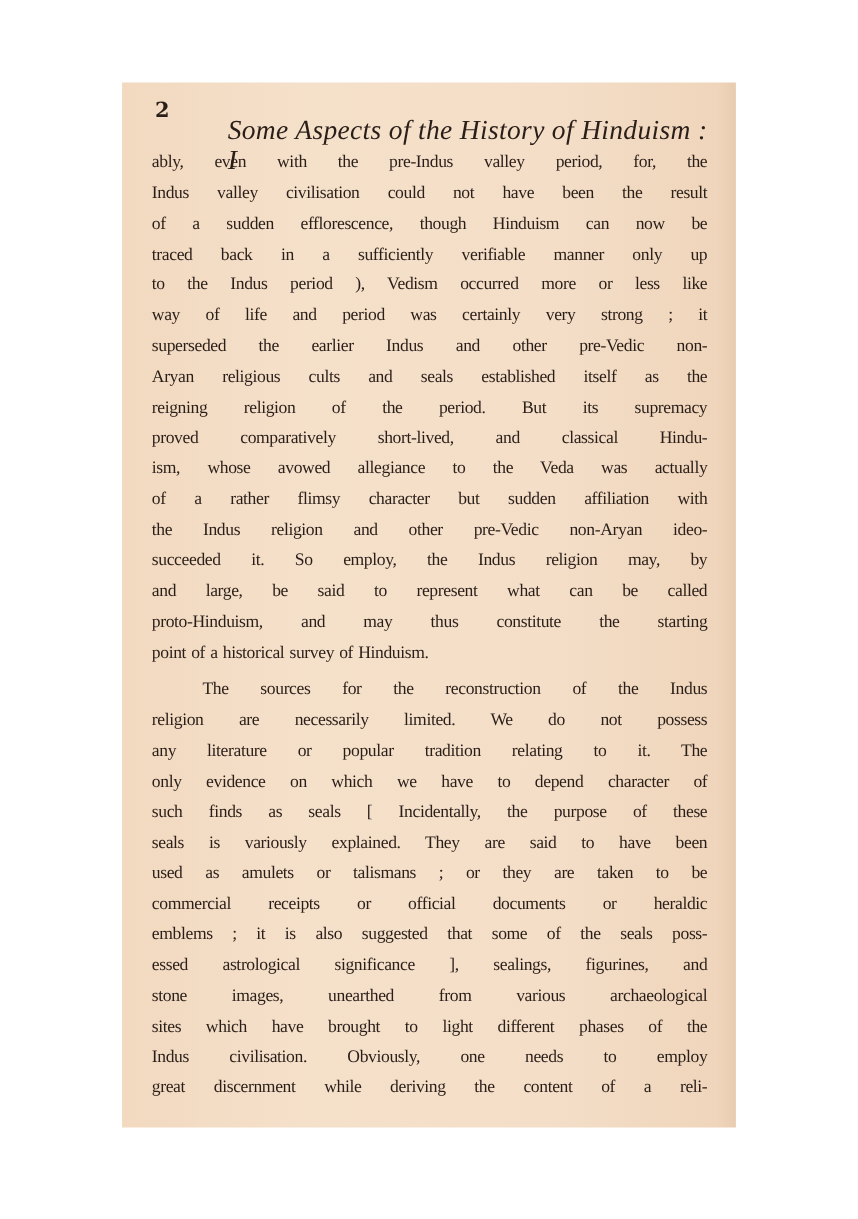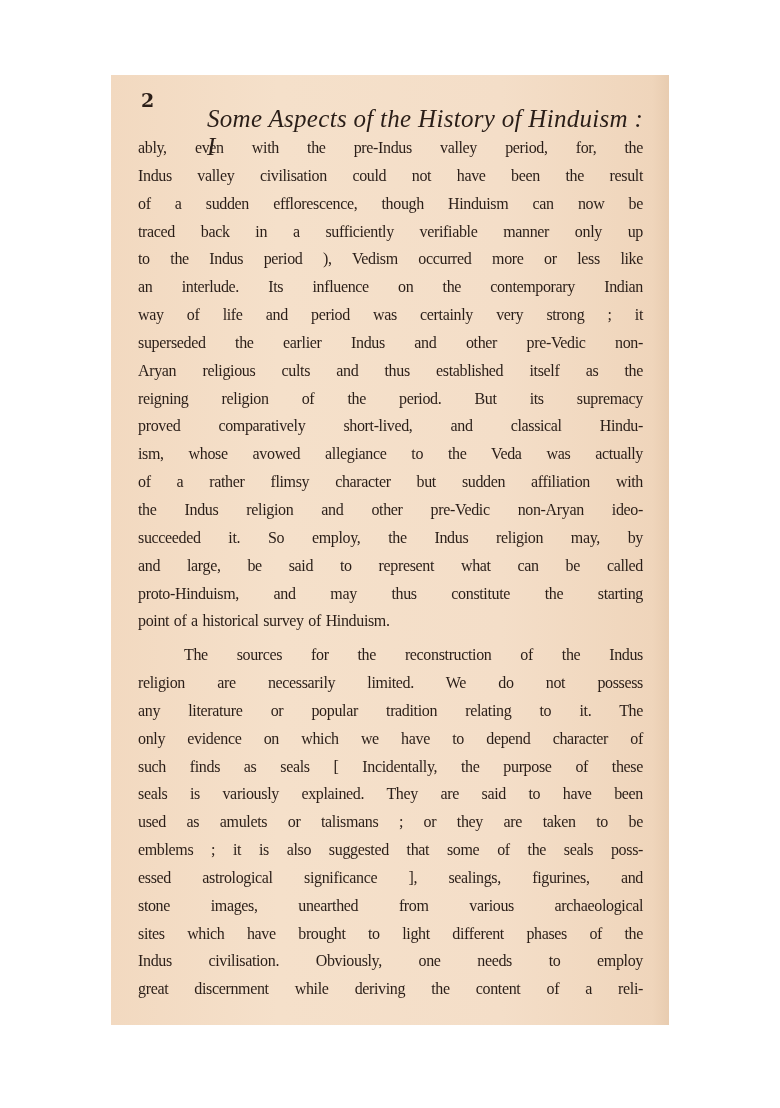--- a/index.html
+++ b/index.html
@@ -85,24 +85,23 @@
     <span class="running-title">Some Aspects of the History of Hinduism : I</span>
   </div>
 
   <div class="body-text">
     <div>
       <span class="line">ably, even with the pre-Indus valley period, for, the</span>
       <span class="line">Indus valley civilisation could not have been the result</span>
       <span class="line">of a sudden efflorescence, though Hinduism can now be</span>
       <span class="line">traced back in a sufficiently verifiable manner only up</span>
       <span class="line">to the Indus period ), Vedism occurred more or less like</span>
-      <span class="line">an interlude. Its influence on the contemporary Indian</span>
       <span class="line">way of life and period was certainly very strong ; it</span>
       <span class="line">superseded the earlier Indus and other pre-Vedic non-</span>
-      <span class="line">Aryan religious cults and thus established itself as the</span>
+      <span class="line">Aryan religious cults and seals established itself as the</span>
       <span class="line">reigning religion of the period. But its supremacy</span>
       <span class="line">proved comparatively short-lived, and classical Hindu-</span>
       <span class="line">ism, whose avowed allegiance to the Veda was actually</span>
       <span class="line">of a rather flimsy character but sudden affiliation with</span>
       <span class="line">the Indus religion and other pre-Vedic non-Aryan ideo-</span>
       <span class="line">succeeded it. So employ, the Indus religion may, by</span>
       <span class="line">and large, be said to represent what can be called</span>
       <span class="line">proto-Hinduism, and may thus constitute the starting</span>
       <span class="line last">point of a historical survey of Hinduism.</span>
     </div>
@@ -110,20 +109,21 @@
     <div class="para-gap"></div>
 
     <div>
       <span class="line indent">The sources for the reconstruction of the Indus</span>
       <span class="line">religion are necessarily limited. We do not possess</span>
       <span class="line">any literature or popular tradition relating to it. The</span>
       <span class="line">only evidence on which we have to depend character of</span>
       <span class="line">such finds as seals [ Incidentally, the purpose of these</span>
       <span class="line">seals is variously explained. They are said to have been</span>
       <span class="line">used as amulets or talismans ; or they are taken to be</span>
+      <span class="line">commercial receipts or official documents or heraldic</span>
       <span class="line">emblems ; it is also suggested that some of the seals poss-</span>
       <span class="line">essed astrological significance ], sealings, figurines, and</span>
       <span class="line">stone images, unearthed from various archaeological</span>
       <span class="line">sites which have brought to light different phases of the</span>
       <span class="line">Indus civilisation. Obviously, one needs to employ</span>
       <span class="line">great discernment while deriving the content of a reli-</span>
     </div>
   </div>
 </div>
 

